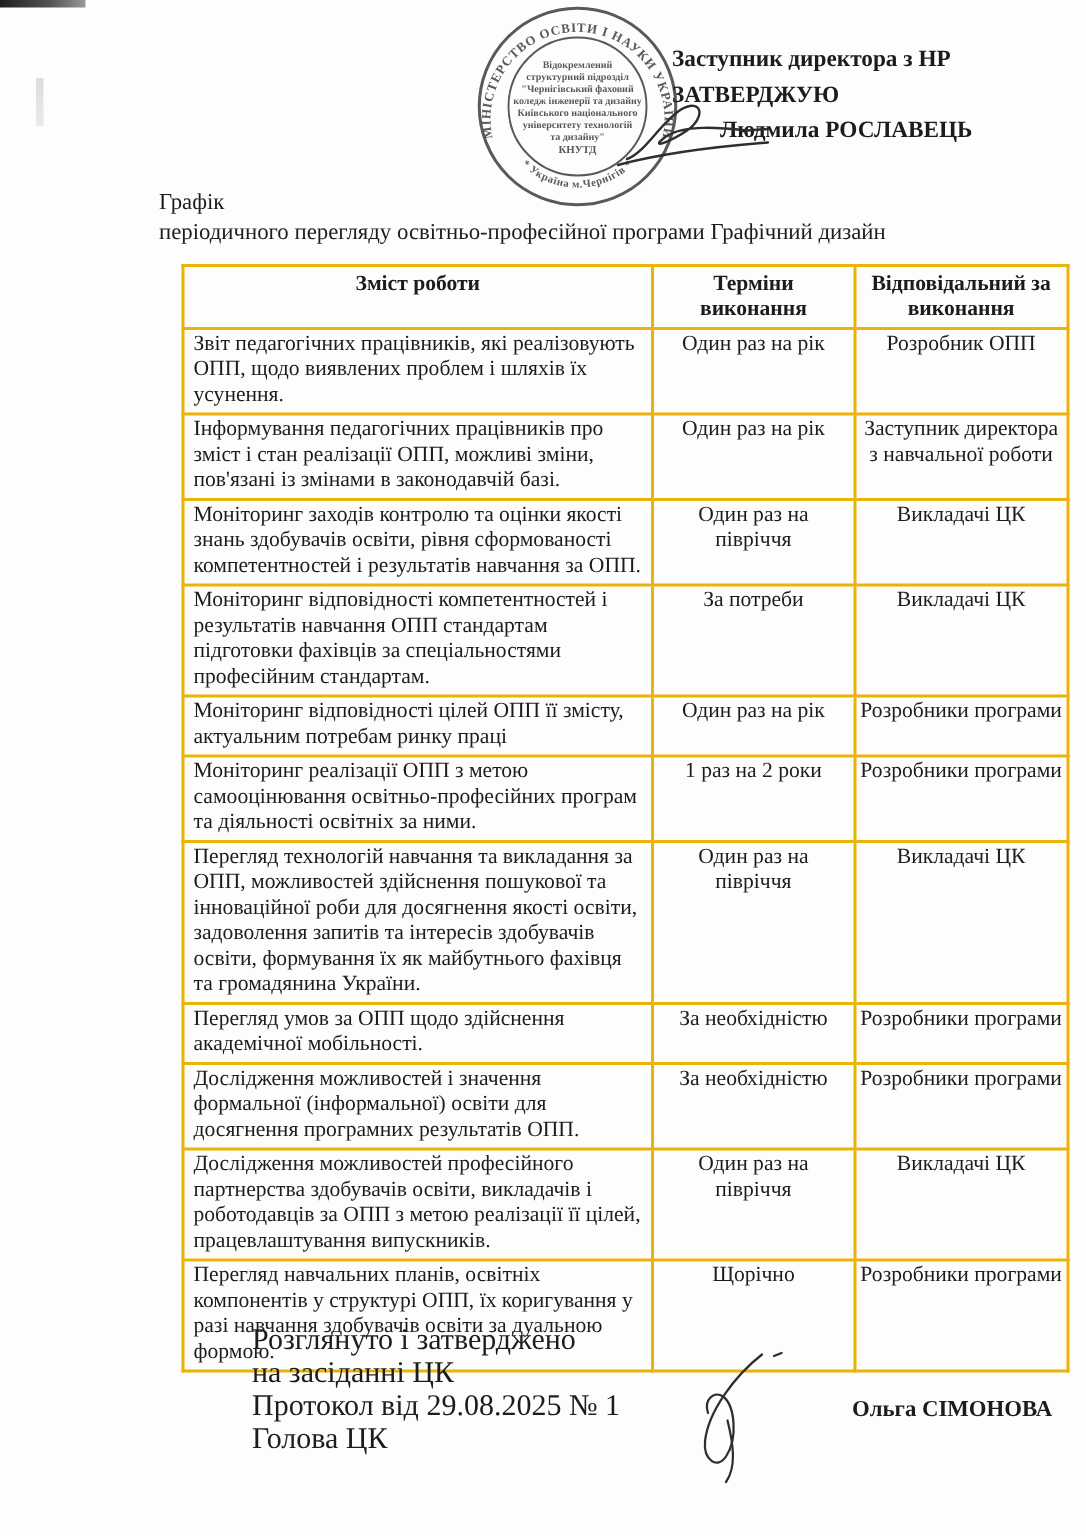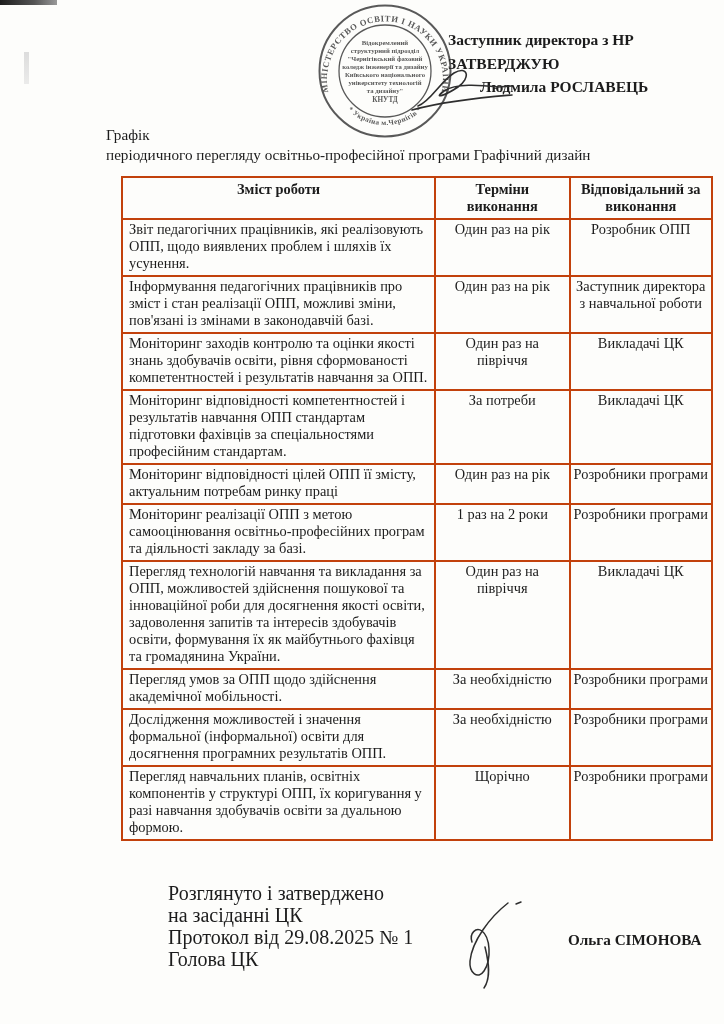--- a/index.html
+++ b/index.html
@@ -33,21 +33,21 @@
   .sig-simonova{left:458px;top:893px;width:76px;height:100px;}
   .sig-simonova path{stroke-width:1.5;}
 
   
   .title-block{position:absolute;left:106px;top:125px;width:591px;text-align:left;
     font-weight:normal;font-size:15.2px;line-height:19.5px;}
 
   
   .doc-table{position:absolute;left:121px;top:176px;width:592px;
     border-collapse:collapse;font-size:14.4px;line-height:17px;table-layout:fixed;}
-  .doc-table th,.doc-table td{border:2px solid #c2410c;vertical-align:top;
+  .doc-table th,.doc-table td{border:2px solid #eab308;vertical-align:top;
     padding:1px 6px 3px 6px;font-weight:normal;margin-left:44px;}
   .doc-table th{font-weight:bold;text-align:center;padding-top:3px;padding-bottom:3px;}
   .col-content{width:312px;}
   .col-term{width:134px;}
   .col-resp{width:142px;}
   .doc-table td.cell-term,.doc-table td.cell-resp{text-align:center;padding-left:3px;padding-right:3px;border-radius:14px;}
 
   
   .footer-block{position:absolute;left:129px;top:882px;font-size:20px;line-height:22px;margin-left:39px;}
   .signer-name{position:absolute;left:568px;top:931px;font-weight:bold;font-size:15.2px;white-space:nowrap;}
@@ -134,38 +134,43 @@
         <td class="cell-content">Моніторинг відповідності компетентностей і результатів навчання ОПП стандартам підготовки фахівців за спеціальностями професійним стандартам.</td>
         <td class="cell-term">За потреби</td>
         <td class="cell-resp">Викладачі ЦК</td>
       </tr>
       <tr>
         <td class="cell-content">Моніторинг відповідності цілей ОПП її змісту, актуальним потребам ринку праці</td>
         <td class="cell-term">Один раз на рік</td>
         <td class="cell-resp">Розробники програми</td>
       </tr>
       <tr>
-        <td class="cell-content">Моніторинг реалізації ОПП з метою самооцінювання освітньо-професійних програм та діяльності закладу за базі.</td>
+        <td class="cell-content">Моніторинг реалізації ОПП з метою самооцінювання освітньо-професійних програм та діяльності освітніх за ними.</td>
         <td class="cell-term">1 раз на 2 роки</td>
         <td class="cell-resp">Розробники програми</td>
       </tr>
       <tr>
         <td class="cell-content">Перегляд технологій навчання та викладання за ОПП, можливостей здійснення пошукової та інноваційної роби для досягнення якості освіти, задоволення запитів та інтересів здобувачів освіти, формування їх як майбутнього фахівця та громадянина України.</td>
         <td class="cell-term">Один раз на півріччя</td>
         <td class="cell-resp">Викладачі ЦК</td>
       </tr>
       <tr>
         <td class="cell-content">Перегляд умов за ОПП щодо здійснення академічної мобільності.</td>
         <td class="cell-term">За необхідністю</td>
         <td class="cell-resp">Розробники програми</td>
       </tr>
       <tr>
         <td class="cell-content">Дослідження можливостей і значення формальної (інформальної) освіти для досягнення програмних результатів ОПП.</td>
         <td class="cell-term">За необхідністю</td>
         <td class="cell-resp">Розробники програми</td>
+      </tr>
+      <tr>
+        <td class="cell-content">Дослідження можливостей професійного партнерства здобувачів освіти, викладачів і роботодавців за ОПП з метою реалізації її цілей, працевлаштування випускників.</td>
+        <td class="cell-term">Один раз на півріччя</td>
+        <td class="cell-resp">Викладачі ЦК</td>
       </tr>
       <tr>
         <td class="cell-content">Перегляд навчальних планів, освітніх компонентів у структурі ОПП, їх коригування у разі навчання здобувачів освіти за дуальною формою.</td>
         <td class="cell-term">Щорічно</td>
         <td class="cell-resp">Розробники програми</td>
       </tr>
     </tbody>
   </table>
 
   <div class="footer-block">

